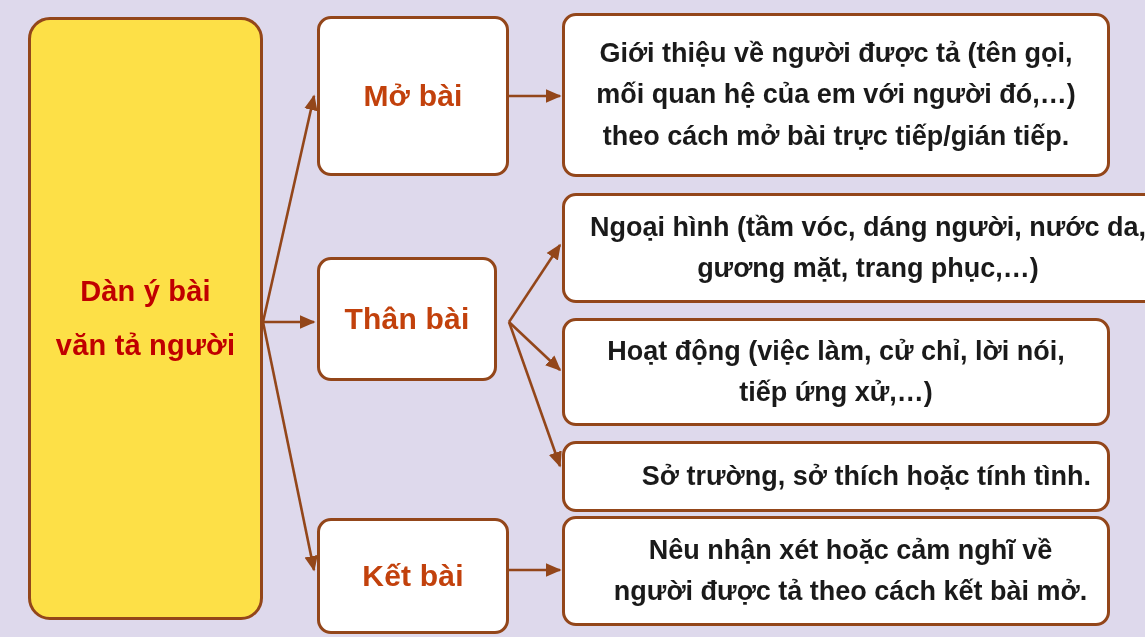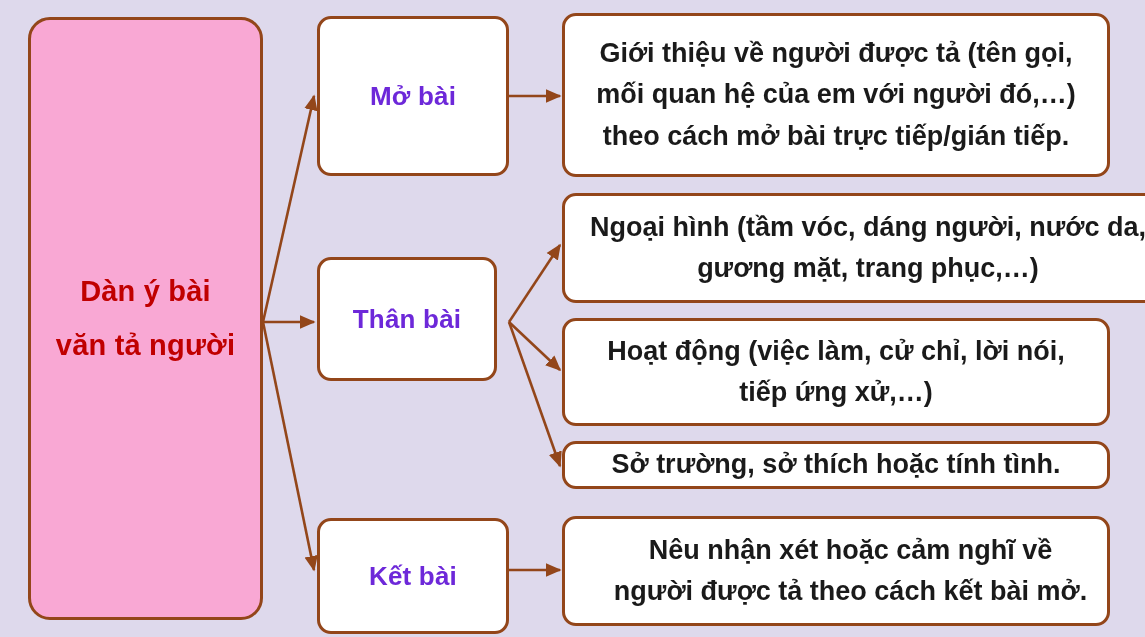--- a/index.html
+++ b/index.html
@@ -33,36 +33,36 @@
     border: 3px solid #93461a;
     border-radius: 14px;
     display: flex;
     align-items: center;
     justify-content: center;
     text-align: center;
     background: #ffffff;
     z-index: 2;
   }
   .node-root {
-    background: #f9a8d4;
+    background: #fde047;
     border-radius: 22px;
     border-width: 3px;
   }
   .root-text {
     color: #c00000;
     font-weight: bold;
     font-size: 29px;
     line-height: 1.85;
     letter-spacing: 0.2px;
     padding: 0 14px;
   }
   .stage-text {
-    color: #6d28d9;
+    color: #c2410c;
     font-weight: bold;
-    font-size: 26px;
+    font-size: 30px;
     letter-spacing: 0.2px;
   }
   .detail-text {
     color: #1a1a1a;
     font-weight: bold;
     font-size: 27px;
     line-height: 1.52;
     padding: 4px 16px;
   }
 </style>
@@ -117,21 +117,21 @@
   </div>
 
   <div class="node" style="left:562px; top:193px; width:612px; height:110px;">
     <span class="detail-text">Ngoại hình (tầm vóc, dáng người, nước da, gương mặt, trang phục,…)</span>
   </div>
 
   <div class="node" style="left:562px; top:318px; width:548px; height:108px;">
     <span class="detail-text">Hoạt động (việc làm, cử chỉ, lời nói, tiếp ứng xử,…)</span>
   </div>
 
-  <div class="node" style="left:562px; top:441px; width:548px; height:48px;">
+  <div class="node" style="left:562px; top:441px; width:548px; height:71px;justify-content:flex-end;">
     <span class="detail-text">Sở trường, sở thích hoặc tính tình.</span>
   </div>
 
   <div class="node" style="left:562px; top:516px; width:548px; height:110px;padding-left:29px;">
     <span class="detail-text">Nêu nhận xét hoặc cảm nghĩ về người được tả theo cách kết bài mở.</span>
   </div>
 
 </div>
 
 </body></html>

